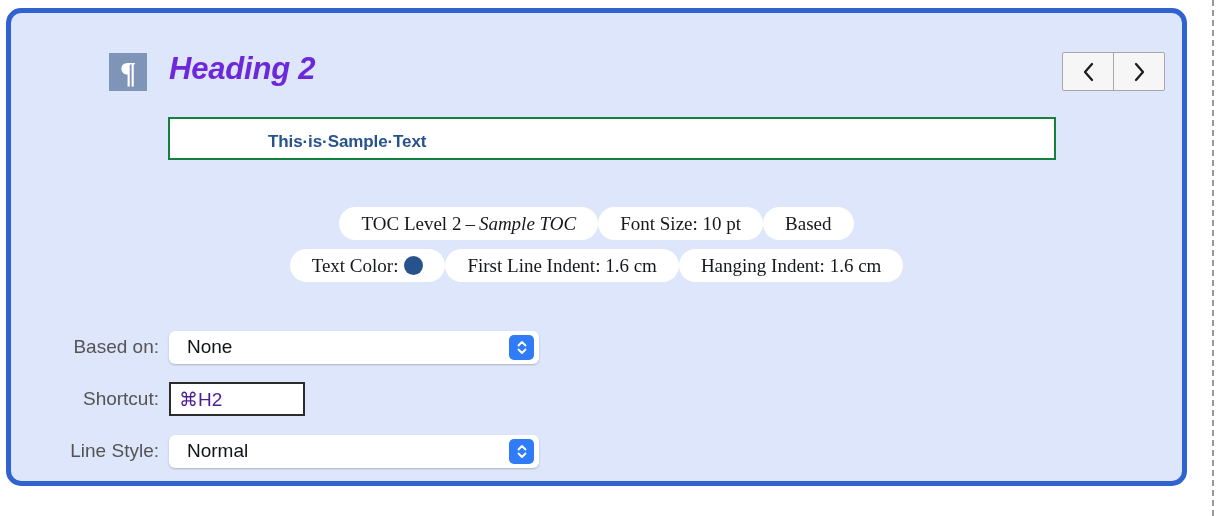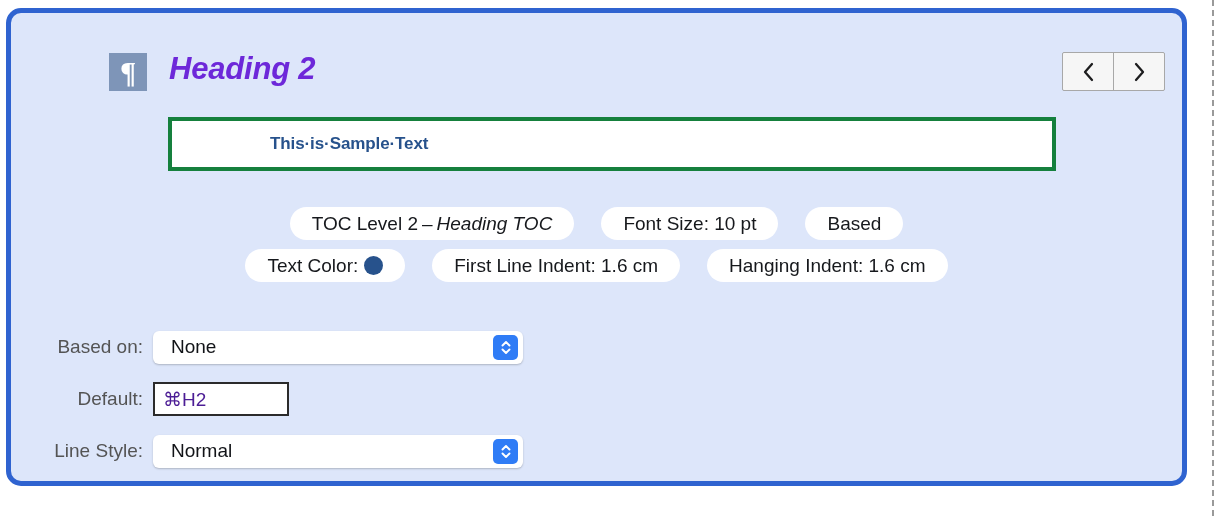--- a/index.html
+++ b/index.html
@@ -98,24 +98,24 @@
     cursor: default;
   }
   .nav-btn svg { display: block; }
 
   
   .sample-box {
     position: absolute;
     left: 157px;
     top: 104px;
     width: 888px;
-    height: 54px;
-    box-sizing: border-box;
-    background: #ffffff;
-    border: 4px solid #15803d;
+    height: 43px;
+    box-sizing: border-box;
+    background: #ffffff;
+    border: 2px solid #15803d;
   }
   .sample-text {
     position: absolute;
     left: 98px;
     top: 13px;
     font-size: 17px;
     font-weight: 700;
     color: #27528c;
     white-space: nowrap;
     letter-spacing: -0.1px;
@@ -125,22 +125,23 @@
   .pill-rows {
     position: absolute;
     left: 0;
     top: 194px;
     width: 100%;
   }
   .pill-row {
     display: flex;
     justify-content: center;
     align-items: center;
-    gap: 27px;
+    gap: 0;
     margin-bottom: 9px;
+    font-family: Liberation Serif, serif;
   }
   .pill {
     background: #ffffff;
     border-radius: 17px;
     height: 33px;
     padding: 0 22px;
     display: flex;
     align-items: center;
     justify-content: center;
     font-size: 19px;
@@ -166,21 +167,21 @@
     left: 0;
     top: 308px;
     width: 100%;
   }
   .form-row {
     display: flex;
     align-items: center;
     height: 52px;
   }
   .form-label {
-    width: 142px;
+    width: 158px;
     text-align: right;
     padding-right: 10px;
     font-size: 19px;
     color: #545454;
     box-sizing: border-box;
     white-space: nowrap;
   }
   .popup-button {
     position: relative;
     width: 370px;
@@ -260,21 +261,21 @@
   <div class="sample-box">
     <div class="sample-text">This·is·Sample·Text</div>
   </div>
 
   <div class="pill-rows">
 
     <div class="pill-row">
       <div class="pill">
         <span>TOC Level 2</span>
         <span class="dash">–</span>
-        <span class="italic">Heading TOC</span>
+        <span class="italic">Sample TOC</span>
       </div>
       <div class="pill">Font Size: 10 pt</div>
       <div class="pill">Based</div>
     </div>
 
     <div class="pill-row">
       <div class="pill">
         <span>Text Color:</span>
         <span class="color-dot" style="background: rgb(39, 82, 140);"></span>
       </div>
@@ -293,21 +294,21 @@
         <span class="popup-arrows">
           <svg width="12" height="17" viewBox="0 0 12 17" fill="none" stroke="#ffffff" stroke-width="1.9" stroke-linecap="round" stroke-linejoin="round">
             <polyline points="2.5,6.5 6,3 9.5,6.5"></polyline>
             <polyline points="2.5,10.5 6,14 9.5,10.5"></polyline>
           </svg>
         </span>
       </div>
     </div>
 
     <div class="form-row">
-      <div class="form-label">Default:</div>
+      <div class="form-label">Shortcut:</div>
       <div class="text-field">
         <span class="text-field-value">⌘H2</span>
       </div>
     </div>
 
     <div class="form-row">
       <div class="form-label">Line Style:</div>
       <div class="popup-button">
         <span class="popup-value">Normal</span>
         <span class="popup-arrows">

